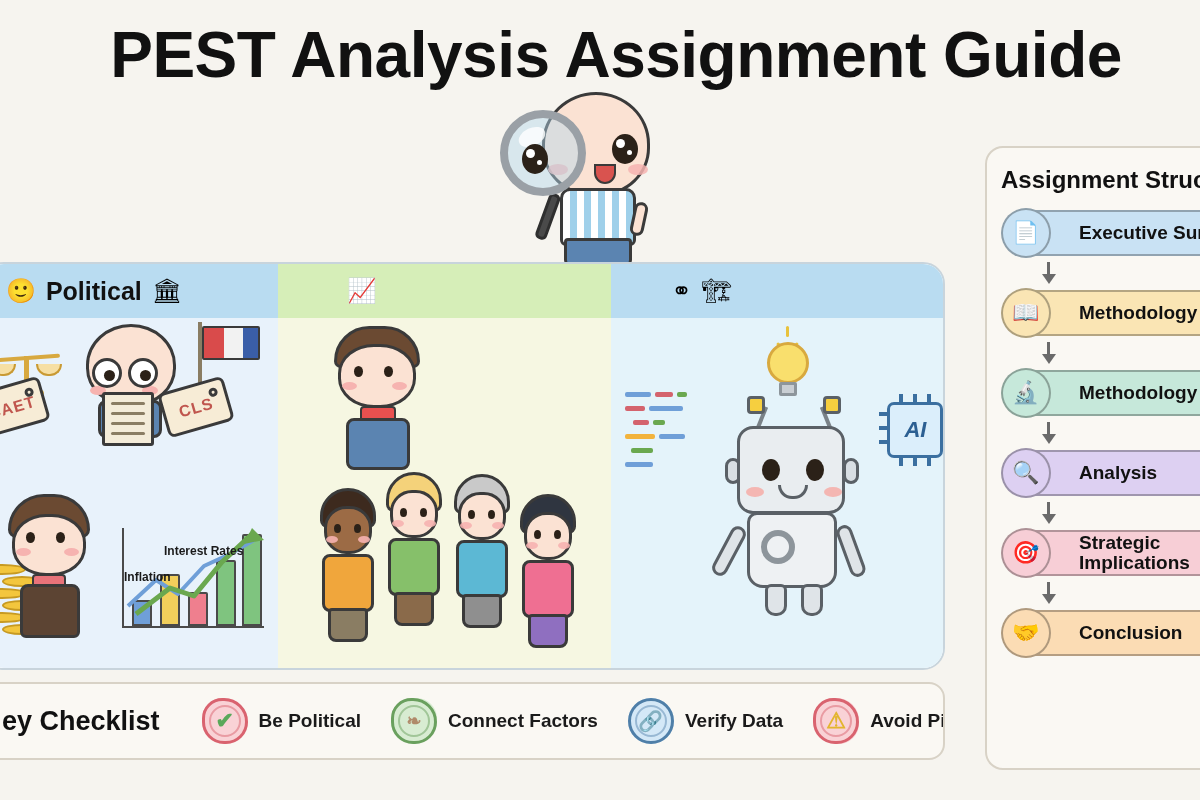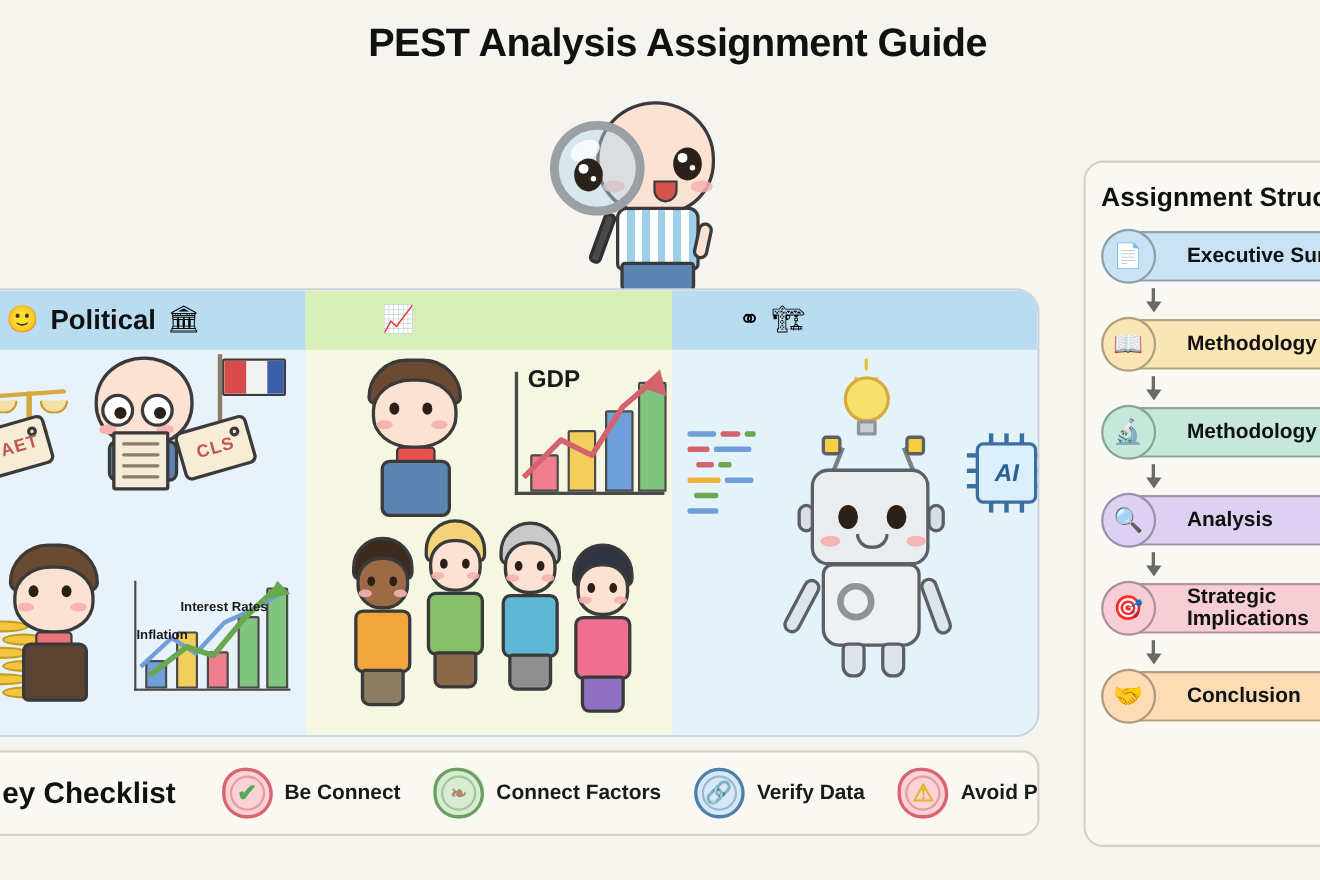--- a/index.html
+++ b/index.html
@@ -8,21 +8,21 @@
     overflow: hidden;
     background: #f6f4ef;
     font-family: "Liberation Sans", sans-serif;
   }
   #page { position: relative; width: 1200px; height: 800px; background: #f6f4ef; }
 
   
   .title {
     position: absolute; left: 0; top: 18px; width: 1200px;
     text-align: center;
-    font-size: 36px; font-weight: 800; letter-spacing: -0.5px;
+    font-size: 64px; font-weight: 800; letter-spacing: -0.5px;
     color: #111; white-space: nowrap;
     font-family: "Liberation Sans", sans-serif;
     padding-left: 32px;
   }
 
   
   .mascot { position: absolute; left: 500px; top: 92px; width: 170px; height: 175px; }
   .m-head {
     position: absolute; left: 42px; top: 0; width: 108px; height: 104px;
     background: #fbe2d3; border: 3px solid #3a3a3a; border-radius: 52% 52% 48% 48%;
@@ -363,33 +363,20 @@
           <div class="v-hair"></div>
             <div class="v-head"></div>
           <div class="v-cheek l"></div>
             <div class="v-cheek r"></div>
           <div class="v-eye l"></div>
             <div class="v-eye r"></div>
           <div class="v-bow"></div>
             <div class="v-vest"></div>
         </div>
 
-        <div class="gdp">
-          <div class="axisv"></div>
-            <div class="axis"></div>
-          <div class="bar" style="left:28px;height:34px;background:#ef7f8e;"></div>
-          <div class="bar" style="left:62px;height:56px;background:#f2cf5b;"></div>
-          <div class="bar" style="left:96px;height:74px;background:#6f9fd8;"></div>
-          <div class="bar" style="left:126px;height:100px;background:#7fc47f;"></div>
-          <svg class="polyline" width="160" height="140">
-            <polyline points="22,108 56,74 84,88 112,44 140,20" fill="none" stroke="#d4636d" stroke-width="5" stroke-linejoin="round"></polyline>
-            <polygon points="146,10 152,34 128,26" fill="#d4636d"></polygon>
-          </svg>
-          <div class="lab">GDP</div>
-        </div>
 
         <div class="people">
           <div class="person" style="left:0;top:16px;">
             <div class="p-hair" style="background:#3d2a1e;"></div>
             <div class="p-head" style="background:#9c6b45;"></div>
             <div class="p-cheek l"></div>
               <div class="p-cheek r"></div>
             <div class="p-eye l"></div>
               <div class="p-eye r"></div>
             <div class="p-body" style="background:#f0a63c;"></div>
@@ -501,21 +488,21 @@
     <div class="chk-title">ey Checklist</div>
     <div class="chk-div"></div>
     <div class="chk-items">
 
       <div class="chk-item">
         <div class="rosette" style="background:#f9d2d6;border-radius:46% 54% 50% 50%;">
           <div class="ring" style="border-color:#d9636f;"></div>
           <div class="inner" style="border-color:rgba(217,99,111,.5);"></div>
           <div class="g" style="color:#5aa85a;">✔</div>
         </div>
-        <div class="lbl">Be Connect</div>
+        <div class="lbl">Be Political</div>
       </div>
 
       <div class="chk-item">
         <div class="rosette" style="background:#d8ecd2;border-radius:50% 46% 54% 50%;">
           <div class="ring" style="border-color:#6aa05e;"></div>
           <div class="inner" style="border-color:rgba(106,160,94,.5);"></div>
           <div class="g" style="color:#b08a6a;font-size:18px;">❧</div>
         </div>
         <div class="lbl">Connect Factors</div>
       </div>

